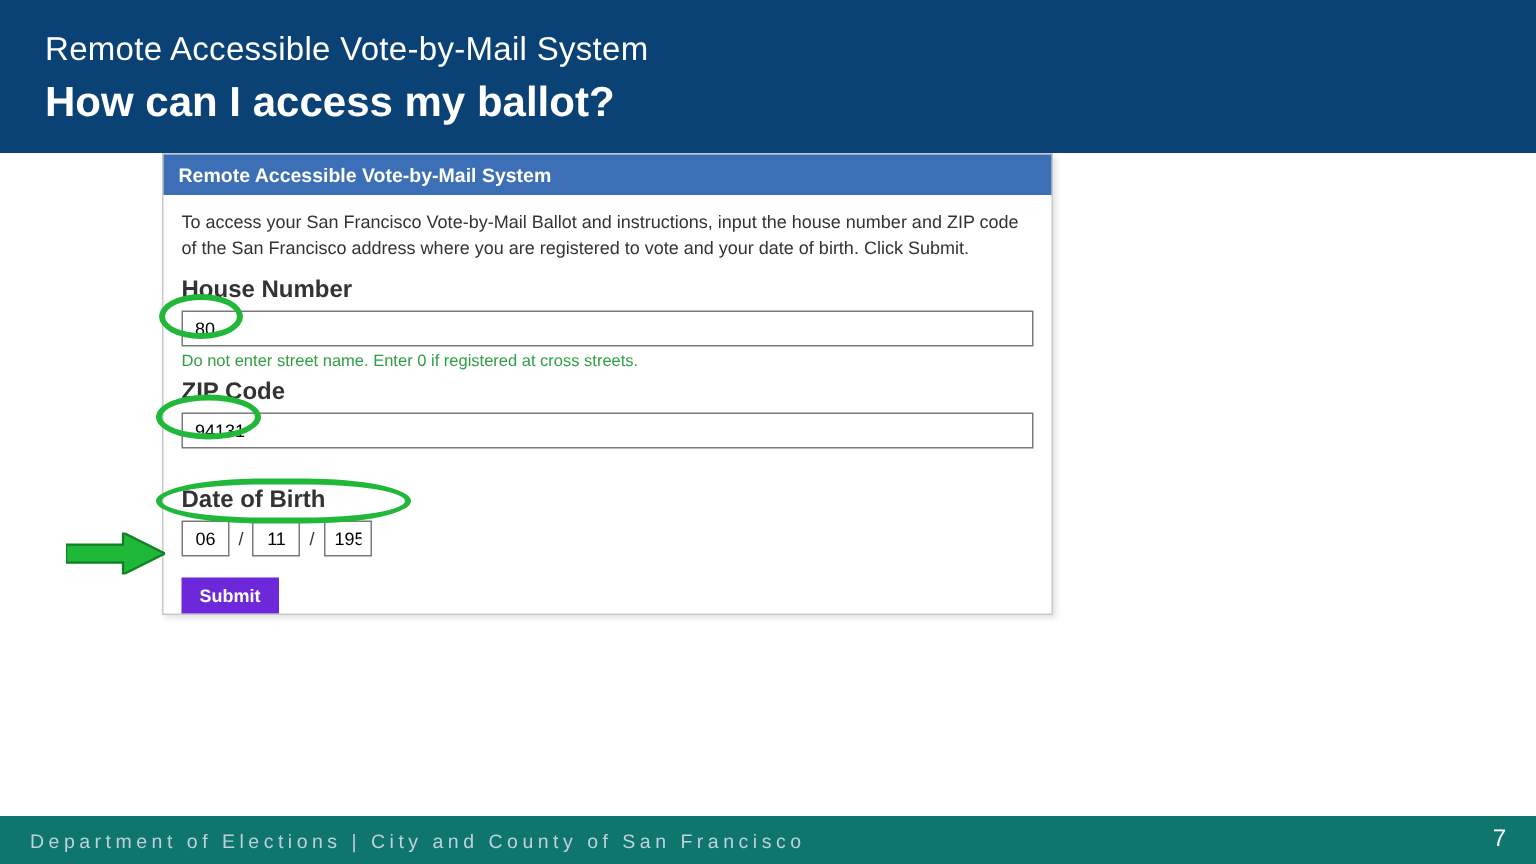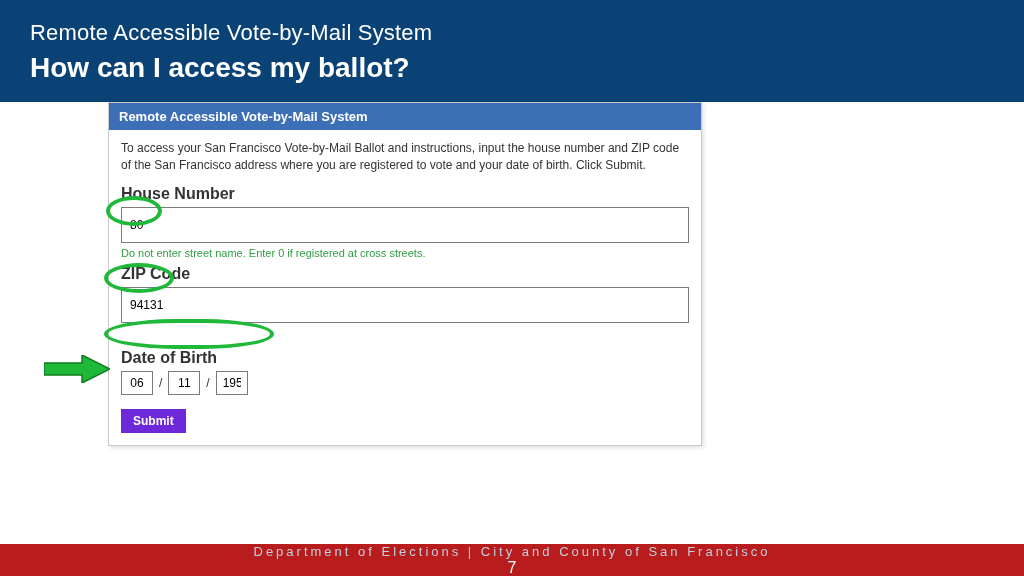--- a/index.html
+++ b/index.html
@@ -30,29 +30,29 @@
     background: #fff;
   }
   .form-card .card-header {
     background: #3d6fb6;
     color: #fff;
     font-size: 13px;
     font-weight: 700;
     padding: 6px 10px;
   }
   .form-card .card-body {
-    padding: 10px 12px 12px 12px;
+    padding: 10px 12px 0 12px;
     font-size: 12px;
     color: #333;
   }
   .intro { line-height: 1.45; margin-bottom: 10px; }
   .field-label { font-weight: 700; font-size: 16px; margin-top: 6px; margin-bottom: 4px; }
   .text-input {
     width: 100%;
-    height: 36px;
+    height: 24px;
     border: 1px solid #7a7a7a;
     padding: 2px 8px;
     font-size: 12px;
     background: #fff;
   }
   .hint { color: #2f9e44; font-size: 11px; margin-top: 4px; margin-bottom: 2px; }
 
   .dob-row { display: flex; align-items: center; gap: 6px; }
   .dob-part {
     height: 24px;
@@ -93,29 +93,28 @@
     position: absolute;
     pointer-events: none;
   }
 
   .footer {
     position: absolute;
     bottom: 0;
     left: 0;
     width: 100%;
     height: 32px;
-    background: #b91c1c;
+    background: #0f766e;
     color: #bfd0e0;
     display: flex;
     align-items: center;
     justify-content: space-between;
     padding: 0 20px;
     font-size: 13px;
     letter-spacing: 3px;
-    flex-direction: column;
   }
   .footer .page-num { color: #fff; letter-spacing: 0; font-size: 16px; }
 </style>
 </head>
 <body>
 
 <div class="header">
   <div class="eyebrow">Remote Accessible Vote-by-Mail System</div>
   <div class="title">How can I access my ballot?</div>
 </div>

